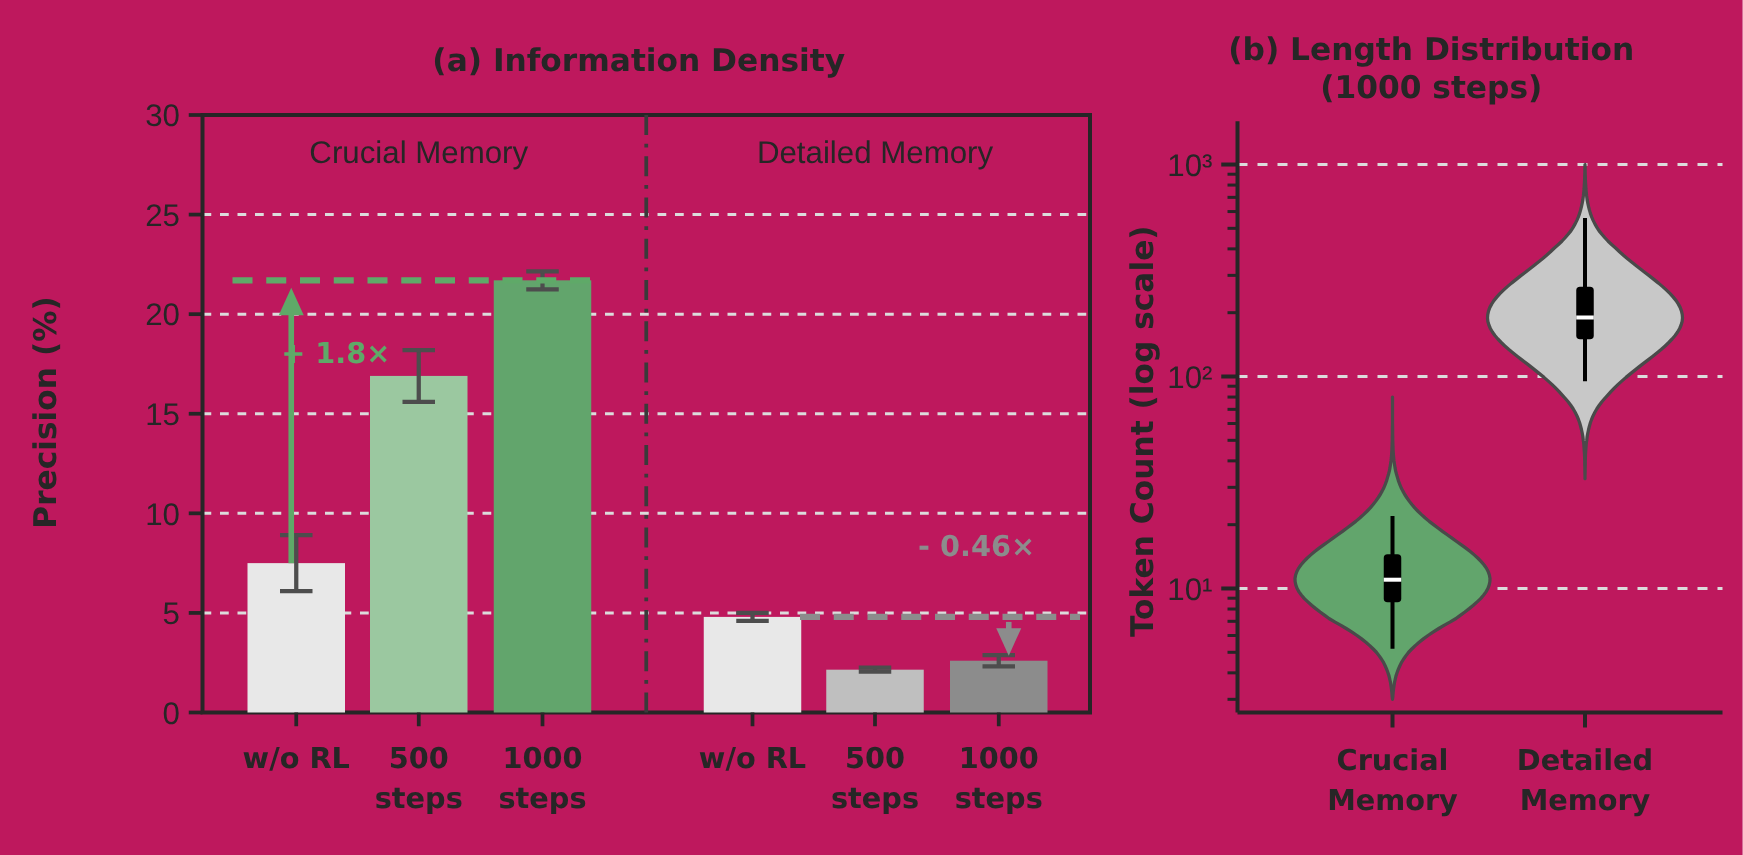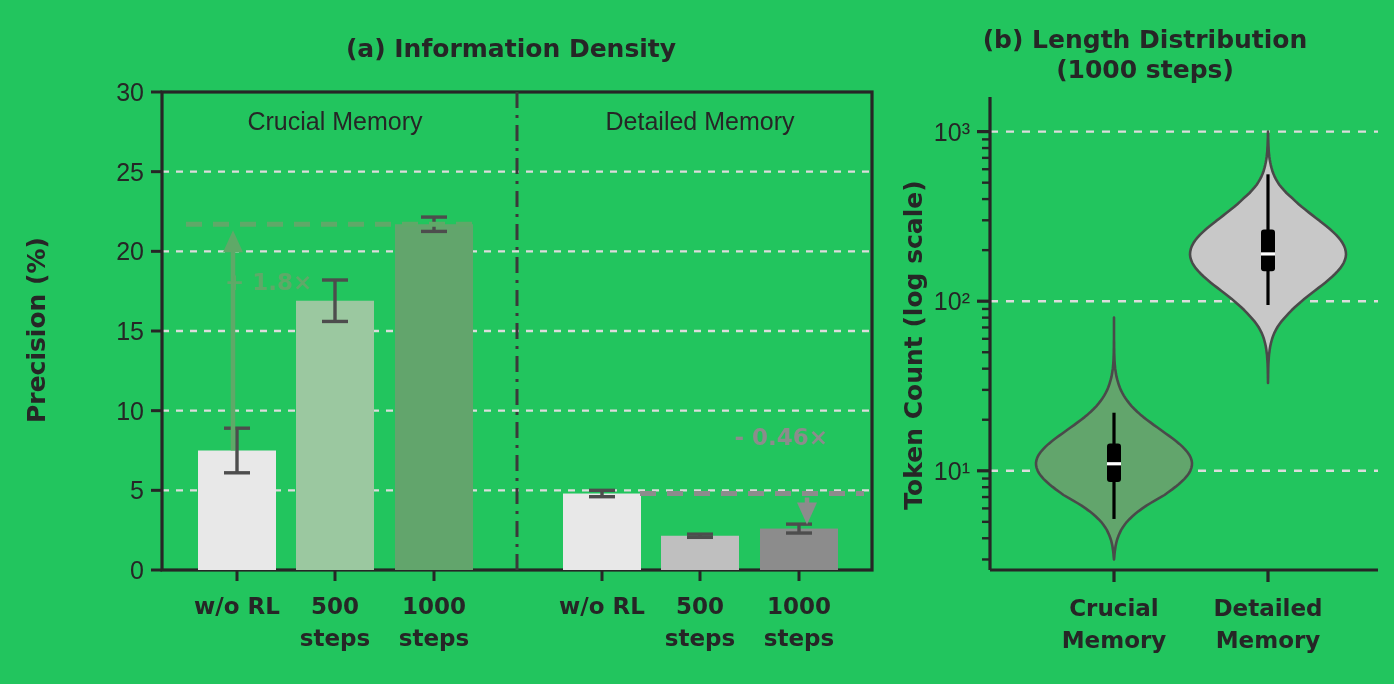--- a/index.html
+++ b/index.html
@@ -1,18 +1,18 @@
 <!DOCTYPE html>
 <html><head>
 <meta charset="utf-8">
 <style>
   html,body{margin:0;padding:0;background:#ffffff;}
   body{width:1394px;height:684px;overflow:hidden;
        font-family:"DejaVu Sans","Liberation Sans",sans-serif;}
-  #fig{position:relative;width:1394px;height:684px;background:#22c55e;}
+  #fig{position:relative;width:1394px;height:684px;background:#be185d;}
   svg{display:block;}
   .ttl{font-weight:bold;font-size:25px;fill:#262626;}
   .axlabel{font-weight:bold;font-size:25px;fill:#262626;}
   .tickL{font-size:25px;fill:#262626;font-family:"Liberation Sans","DejaVu Sans",sans-serif;}
   .tickB{font-size:23px;font-weight:bold;fill:#262626;}
   .grpL{font-size:25px;fill:#262626;font-family:"Liberation Sans","DejaVu Sans",sans-serif;}
   .annG{font-size:23px;font-weight:bold;fill:#5FA968;}
   .annD{font-size:23px;font-weight:bold;fill:#8C8C8C;}
 </style>
 </head>

